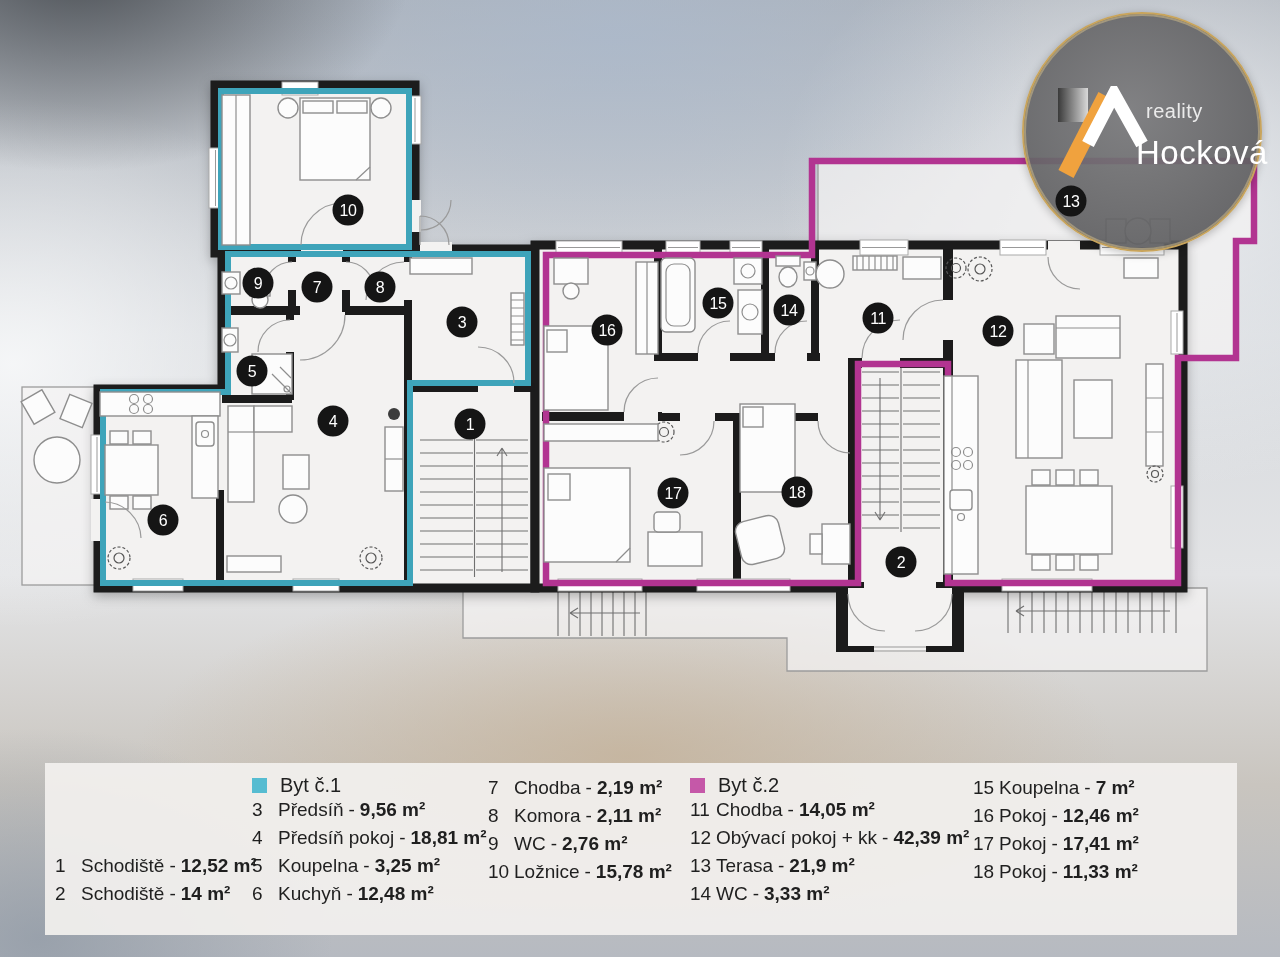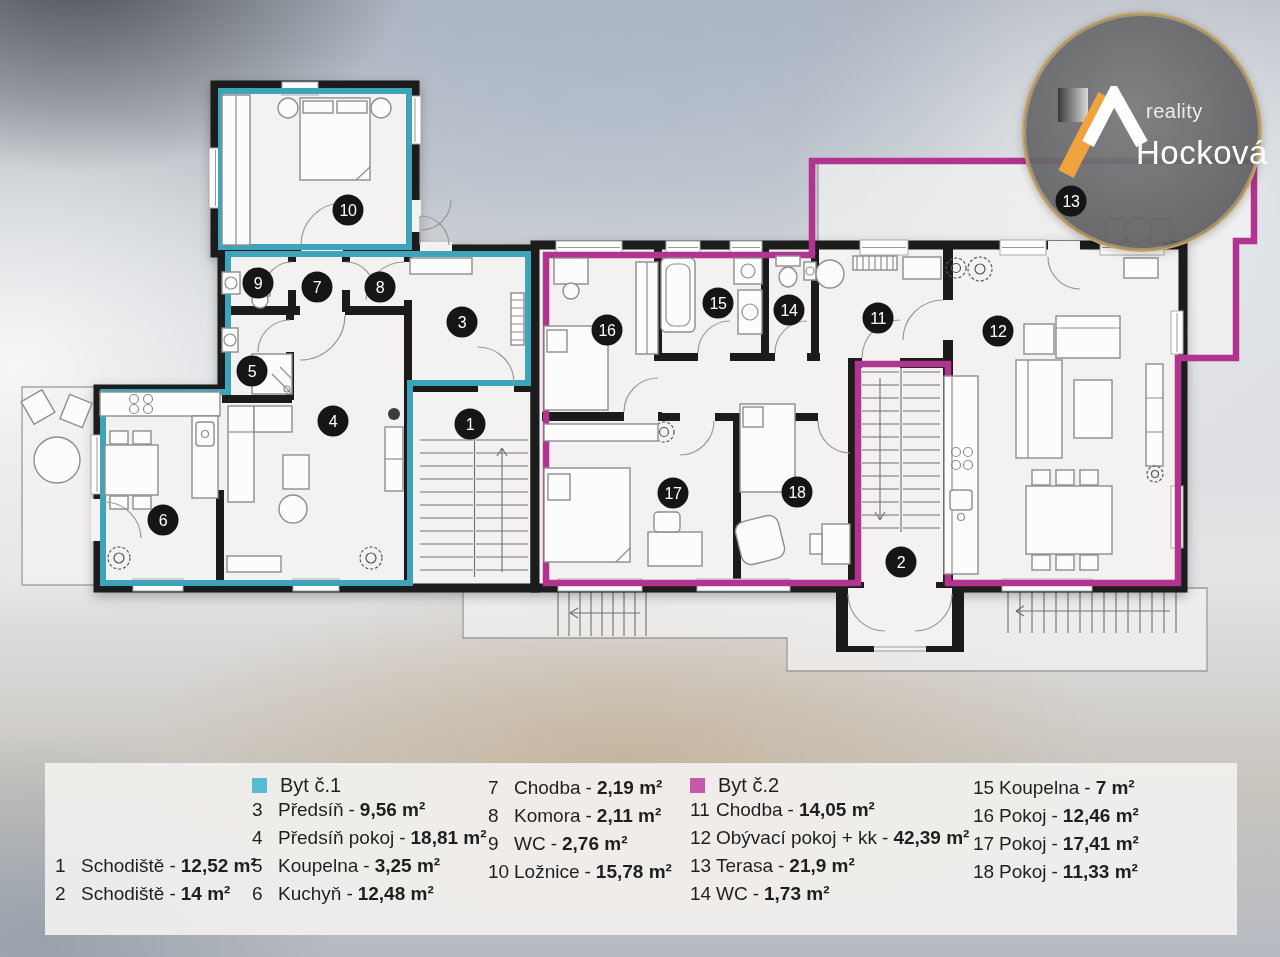--- a/index.html
+++ b/index.html
@@ -576,21 +576,21 @@
           <span class="n">13</span>
           <span class="t">Terasa</span>
           <span class="d">-</span>
           <b class="ar">21,9 m²</b>
         </div>
 
         <div class="li">
           <span class="n">14</span>
           <span class="t">WC</span>
           <span class="d">-</span>
-          <b class="ar">1,73 m²</b>
+          <b class="ar">3,33 m²</b>
         </div>
       </div>
   </div>
   <div class="col c4">
     <div class="items pad-top">
 
         <div class="li">
           <span class="n">15</span>
           <span class="t">Koupelna</span>
           <span class="d">-</span>

